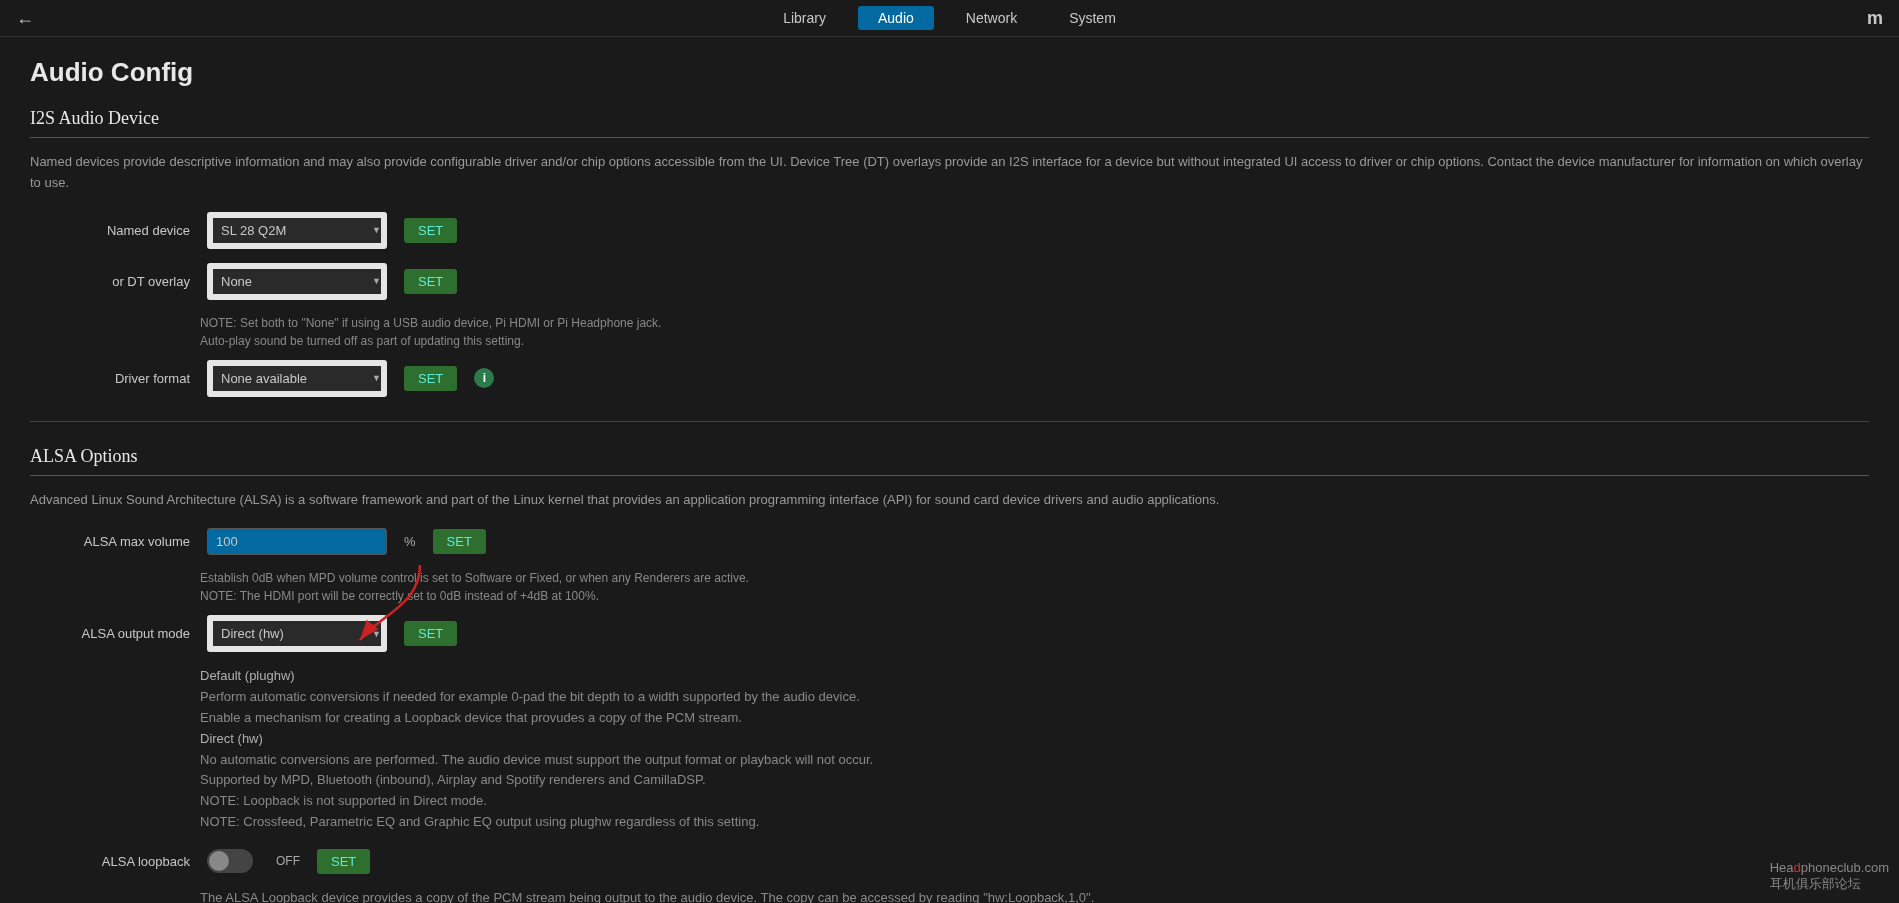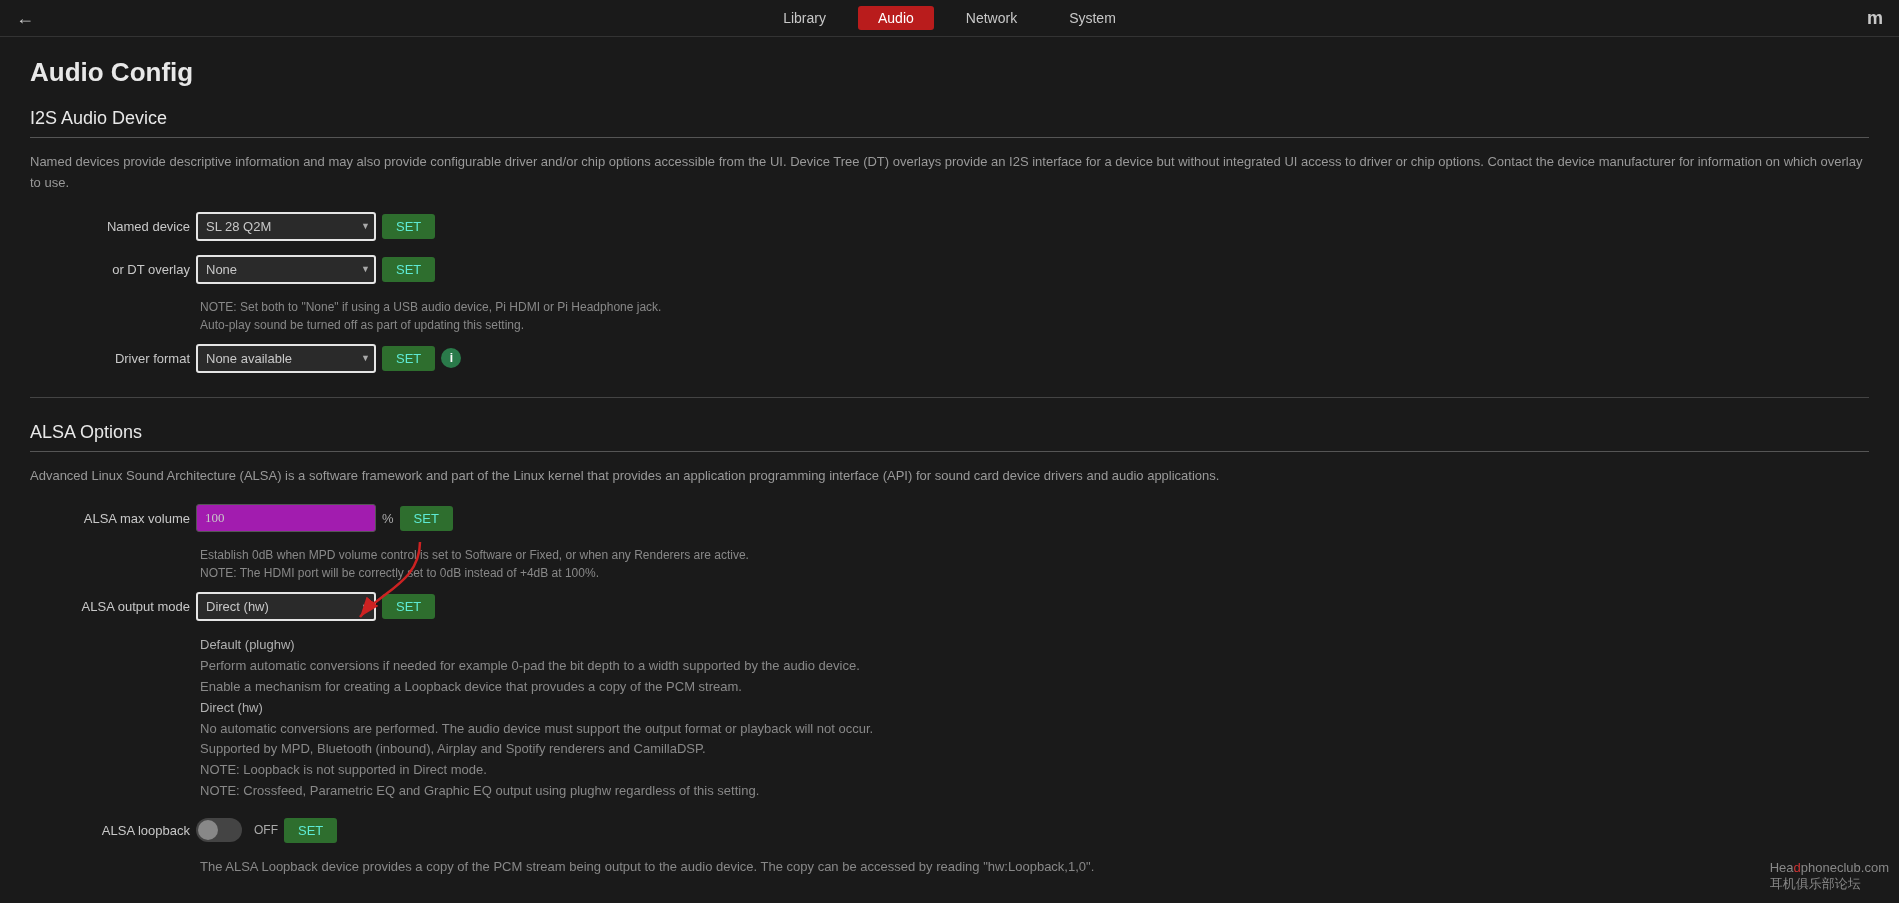--- a/index.html
+++ b/index.html
@@ -39,21 +39,21 @@
     .top-nav .nav-tab {
       padding: 4px 20px;
       background: none;
       border: none;
       color: #c8c8c8;
       cursor: pointer;
       font-size: 14px;
       border-radius: 3px;
     }
     .top-nav .nav-tab.active {
-      background-color: #b91c1c;
+      background-color: #0369a1;
       color: #fff;
     }
     .top-nav .top-right-m {
       position: absolute;
       right: 16px;
       color: #c8c8c8;
       font-size: 18px;
       font-weight: bold;
     }
 
@@ -70,35 +70,36 @@
     }
 
     
     .section-title {
       font-size: 18px;
       color: #e8e8e8;
       font-weight: 400;
       padding-bottom: 8px;
       border-bottom: 1px solid #555;
       margin-bottom: 14px;
+      font-family: Liberation Serif, serif;
     }
 
     .section-description {
       font-size: 13px;
       color: #999;
       margin-bottom: 18px;
       line-height: 1.6;
     }
 
     
     .form-row {
       display: flex;
       align-items: center;
       margin-bottom: 14px;
-      gap: 6px;
+      gap: 17px;
     }
     .form-label {
       width: 160px;
       text-align: right;
       color: #c8c8c8;
       font-size: 13px;
       flex-shrink: 0;
     }
     .select-wrapper {
       position: relative;
@@ -110,21 +111,21 @@
       right: 6px;
       top: 50%;
       transform: translateY(-50%);
       font-size: 9px;
       color: #aaa;
       pointer-events: none;
     }
     .select-wrapper select {
       background-color: #2a2a2a;
       color: #c8c8c8;
-      border: 2px solid #e5e5e5;
+      border: 6px solid #e5e5e5;
       border-radius: 3px;
       padding: 5px 24px 5px 8px;
       font-size: 13px;
       cursor: pointer;
       appearance: none;
       -webkit-appearance: none;
       min-width: 180px;
     }
 
     
@@ -173,28 +174,27 @@
 
     
     .section-divider {
       border: none;
       border-top: 1px solid #444;
       margin: 24px 0;
     }
 
     
     .volume-input {
-      background-color: #a21caf;
+      background-color: #0369a1;
       color: #c8c8c8;
       border: 1px solid #555;
       border-radius: 3px;
       padding: 5px 8px;
       font-size: 13px;
       width: 180px;
-      font-family: Liberation Serif, serif;
     }
     .percent-label {
       color: #aaa;
       font-size: 13px;
     }
     .toggle-track {
       width: 46px;
       height: 24px;
       background-color: #444;
       border-radius: 12px;

